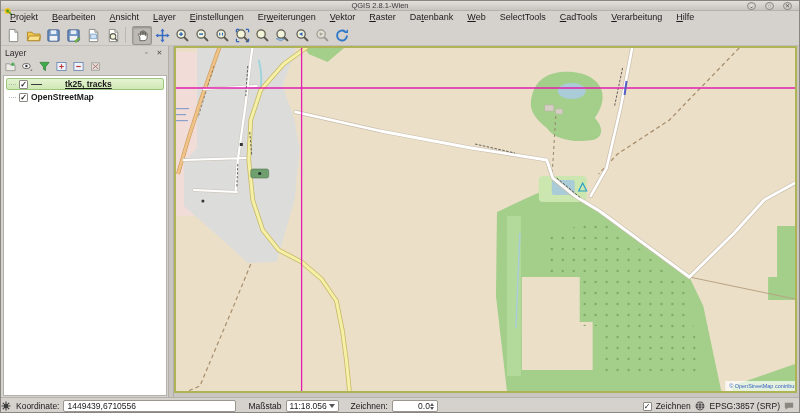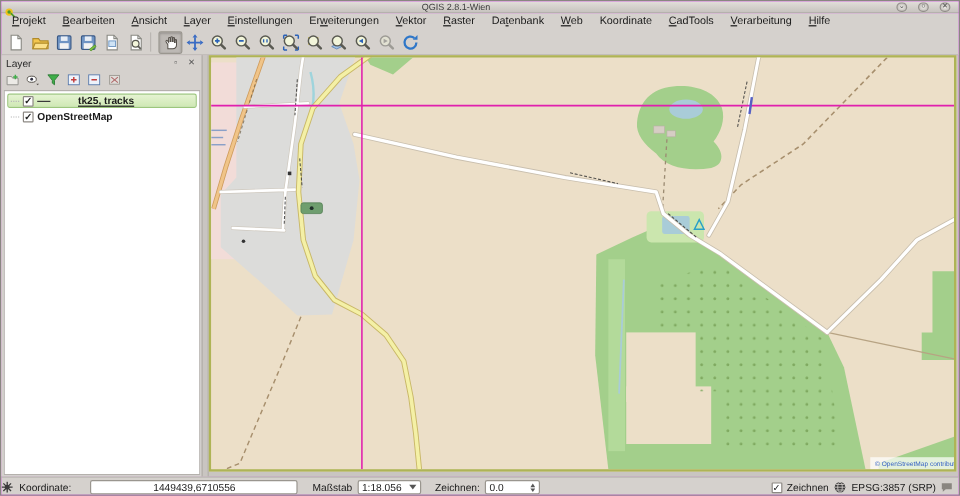--- a/index.html
+++ b/index.html
@@ -48,27 +48,27 @@
   .splitter{width:6px;background:#c9c5c1;border-left:1px solid #b2aeaa;border-right:1px solid #b2aeaa;}
   .map-wrap{flex:1;margin:0 2px 4px 0;border:2px solid #aeb456;background:#ecdfc8;position:relative;}
   .map-wrap svg{display:block;width:100%;height:100%;}
   
   .statusbar{height:17px;display:flex;align-items:center;background:#d5d1cd;border-top:1px solid #b5b1ad;
     font-size:8.5px;gap:4px;}
   .sb-ico{width:11px;height:11px;display:flex;align-items:center;}
   .sb-ico svg{width:10px;height:10px;}
   .sb-field{background:#fff;border:1px solid #9a968f;border-radius:2px;height:12px;
     font-size:8.5px;line-height:11px;padding:0 3px;}
-  .coord{width:173px;text-align:center;margin-left:12px;}
+  .coord{width:173px;}
   .combo{width:53px;display:flex;align-items:center;}
   .combo .cval{flex:1;}
   .arrow-dn{width:0;height:0;border-left:3px solid transparent;border-right:3px solid transparent;
     border-top:4px solid #555;}
   .spin{width:46px;display:flex;align-items:center;}
-  .spin .cval{flex:1;}
+  .spin .cval{flex:1;text-align:right;}
   .spinarrows{display:flex;flex-direction:column;gap:1px;}
   .arrow-up-s{width:0;height:0;border-left:2.5px solid transparent;border-right:2.5px solid transparent;border-bottom:3px solid #555;}
   .arrow-dn-s{width:0;height:0;border-left:2.5px solid transparent;border-right:2.5px solid transparent;border-top:3px solid #555;}
   .sb-label{white-space:nowrap;}
   .sb-gap{width:4px;}
   .sb-right{margin-left:auto;display:flex;align-items:center;gap:4px;padding-right:4px;}
 </style>
 </head>
 <body>
 
@@ -94,21 +94,21 @@
       <span class="menuitem"><u>P</u>rojekt</span>
       <span class="menuitem"><u>B</u>earbeiten</span>
       <span class="menuitem"><u>A</u>nsicht</span>
       <span class="menuitem"><u>L</u>ayer</span>
       <span class="menuitem"><u>E</u>instellungen</span>
       <span class="menuitem">Er<u>w</u>eiterungen</span>
       <span class="menuitem"><u>V</u>ektor</span>
       <span class="menuitem"><u>R</u>aster</span>
       <span class="menuitem">Da<u>t</u>enbank</span>
       <span class="menuitem"><u>W</u>eb</span>
-      <span class="menuitem">Koordinate</span>
+      <span class="menuitem">SelectTools</span>
       <span class="menuitem"><u>C</u>adTools</span>
       <span class="menuitem"><u>V</u>erarbeitung</span>
       <span class="menuitem"><u>H</u>ilfe</span>
     </div>
 
   <div class="toolbar" id="toolbar">
       <span class="tbtn">
         <svg viewBox="0 0 16 16">
           <path d="M3.5 1.5h6l3 3v10h-9z" fill="#fff" stroke="#8a8a84" stroke-width="1"></path>
           <path d="M9.5 1.5v3h3" fill="none" stroke="#8a8a84" stroke-width="1"></path>
@@ -394,21 +394,21 @@
             <path d="M5 0.5v9M0.5 5h9M1.8 1.8l6.4 6.4M8.2 1.8L1.8 8.2"></path>
           </g>
           <circle cx="5" cy="5" r="2" fill="#3a3a3a"></circle>
         </svg>
     </span>
     <span class="sb-label">Koordinate:</span>
     <span class="sb-field coord">1449439,6710556</span>
     <span class="sb-gap"></span>
     <span class="sb-label">Maßstab</span>
     <span class="sb-field combo">
-      <span class="cval">1:18.056</span>
+      <span class="cval">11:18.056</span>
       <span class="arrow-dn"></span>
     </span>
     <span class="sb-gap"></span>
     <span class="sb-label">Zeichnen:</span>
     <span class="sb-field spin">
       <span class="cval">0.0</span>
       <span class="spinarrows">
           <span class="arrow-up-s"></span>
           <span class="arrow-dn-s"></span>
         </span>

